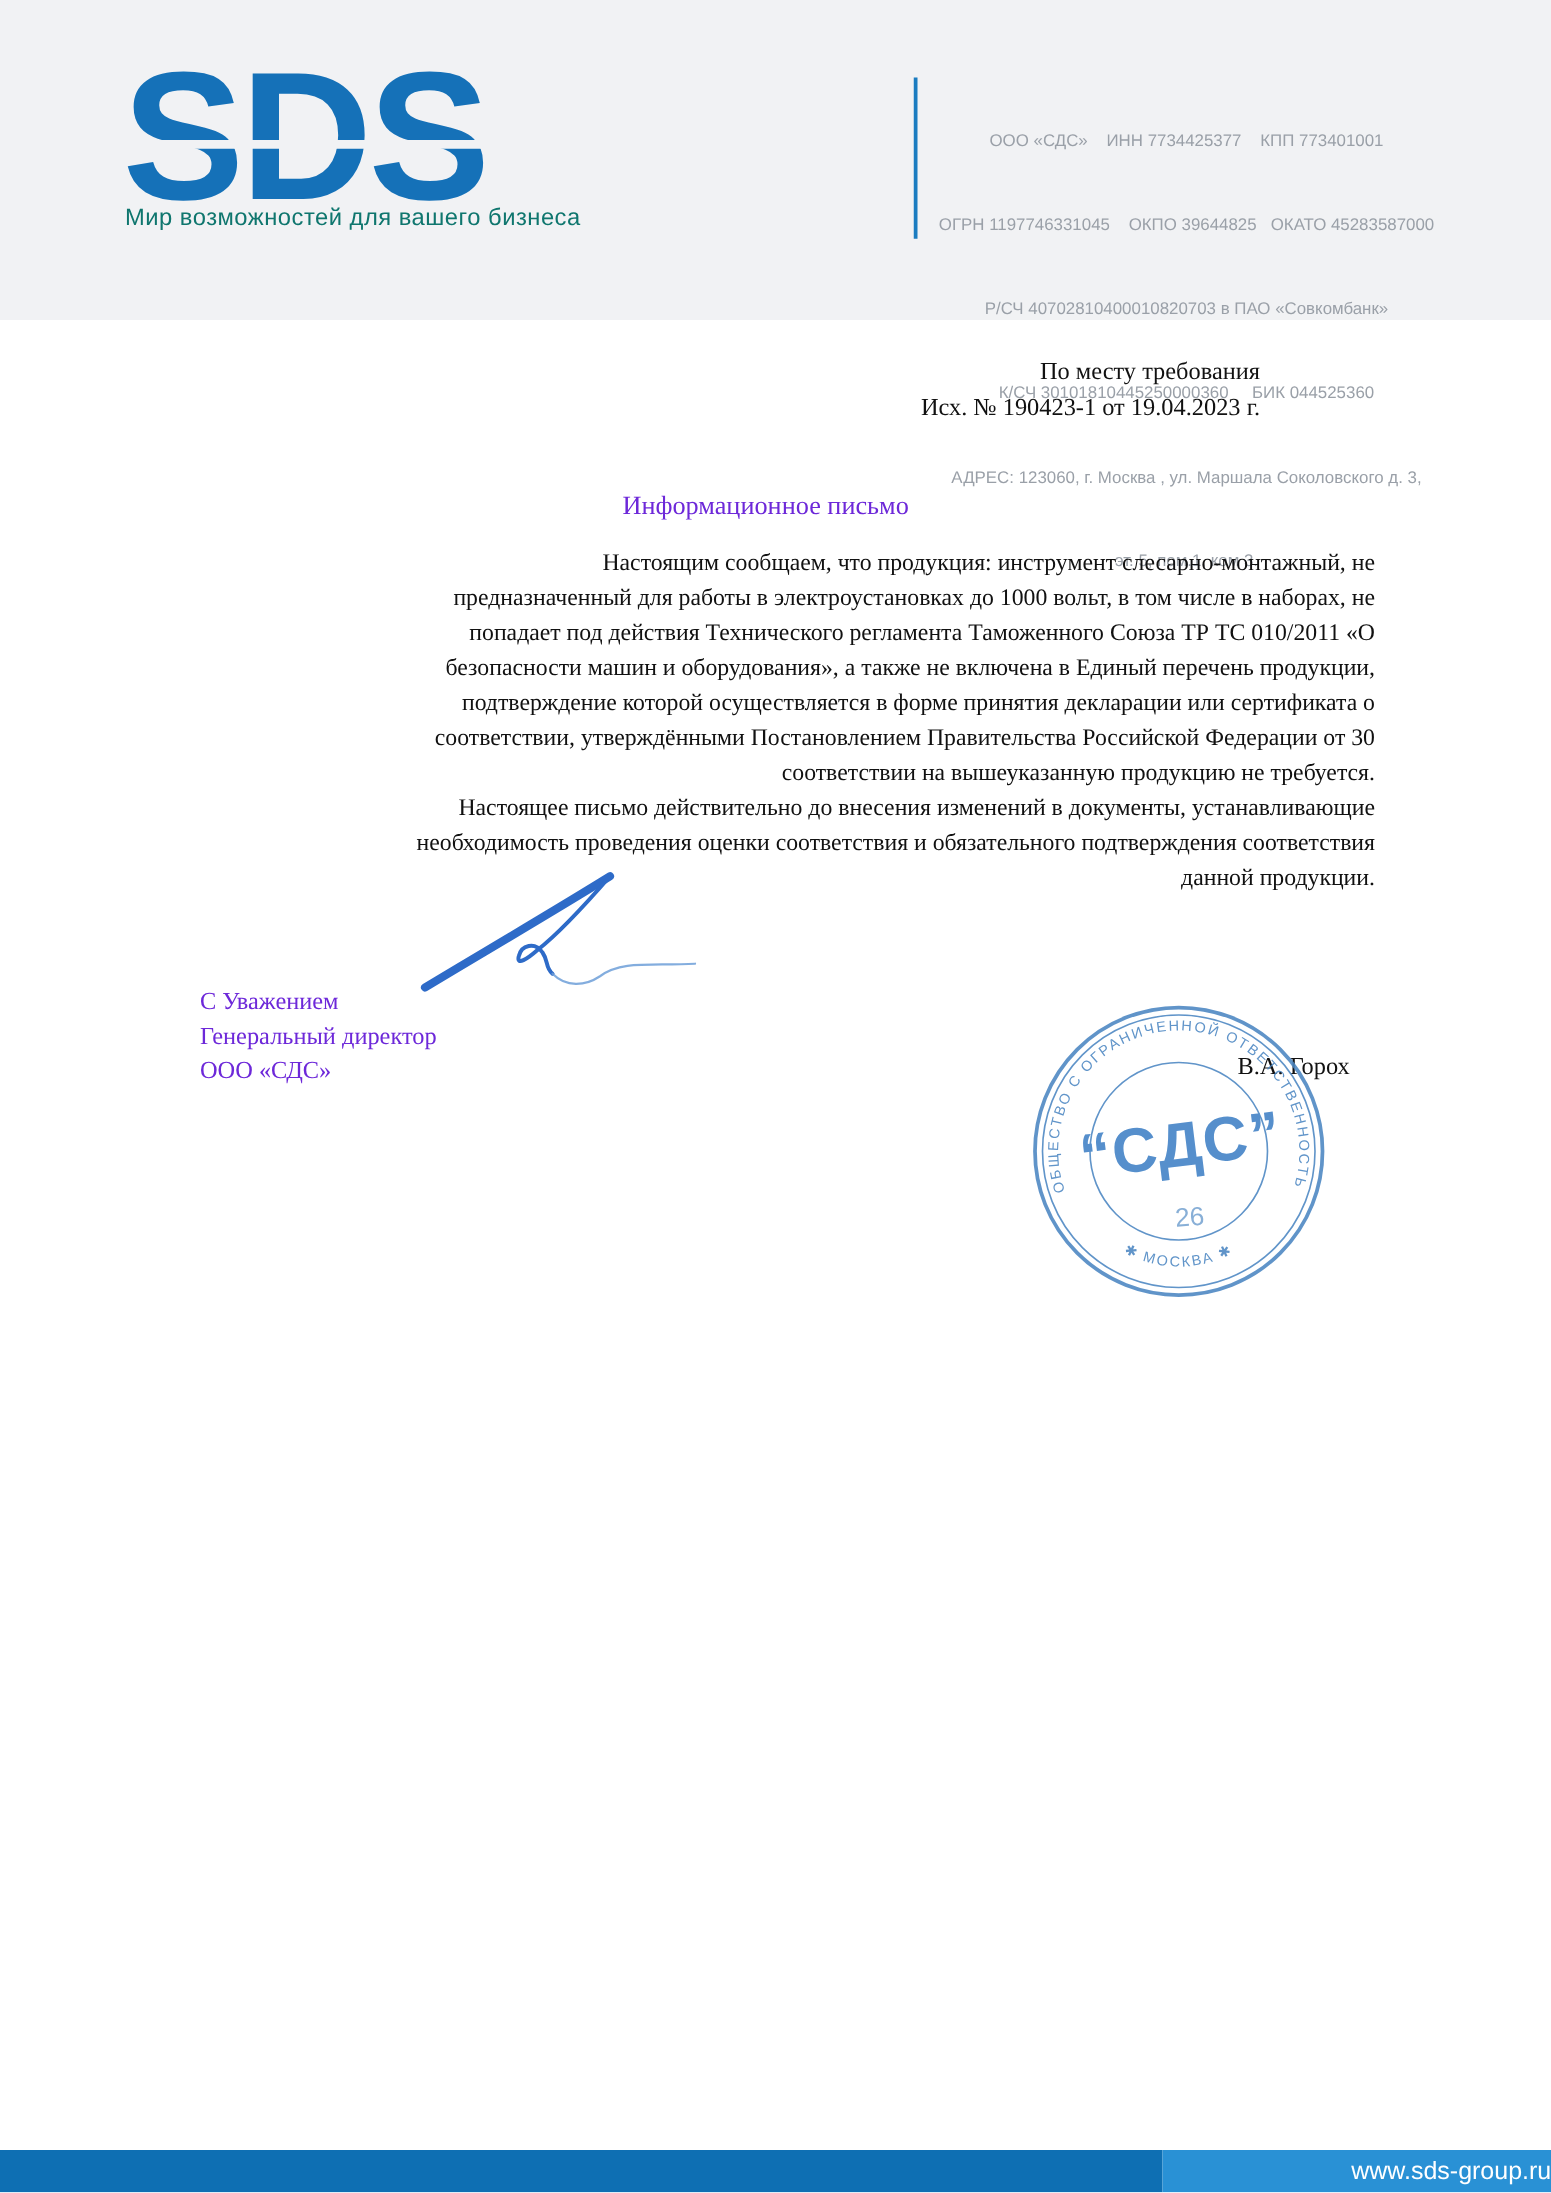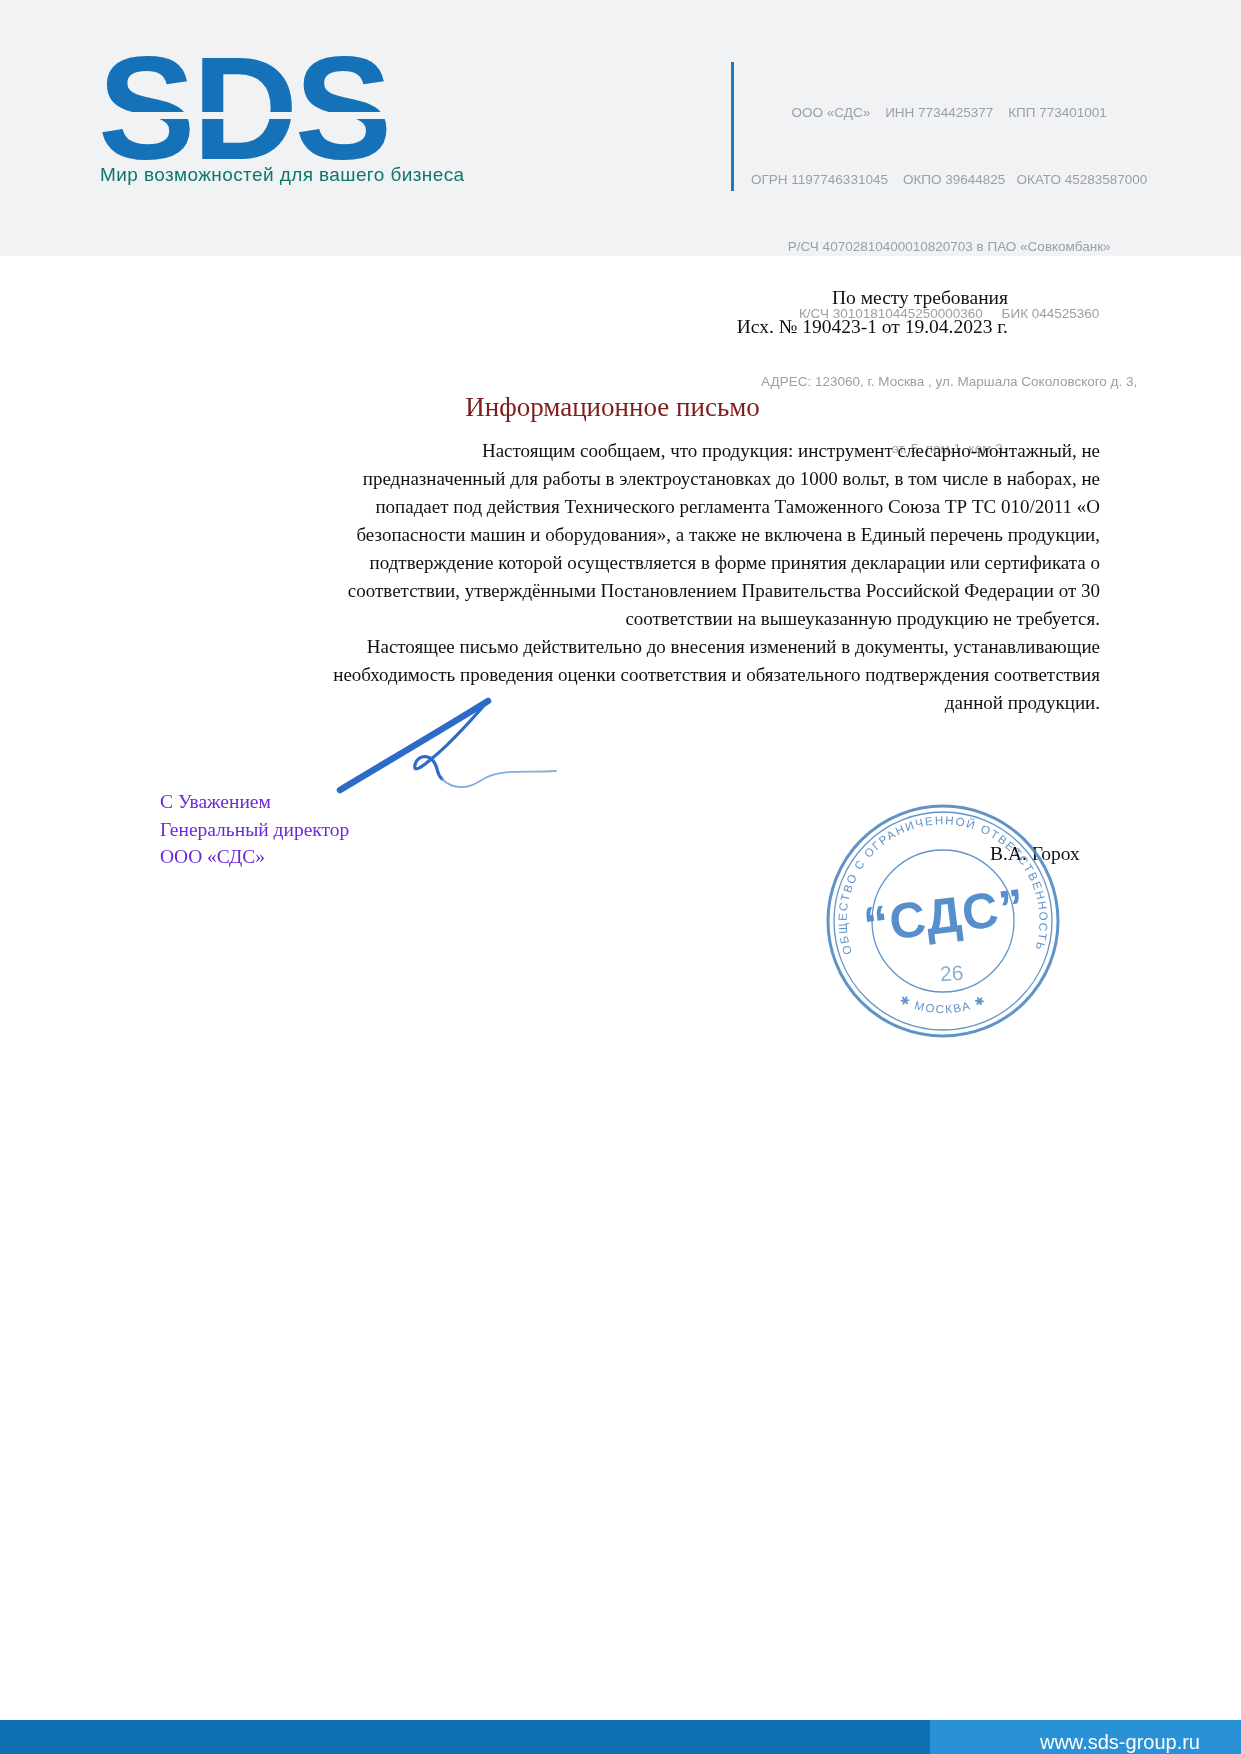--- a/index.html
+++ b/index.html
@@ -72,22 +72,22 @@
     line-height: 29px;
     color: #111;
   }
 
   
   .letter-title {
     position: absolute;
     left: 160px; top: 392px;
     width: 905px;
     text-align: center;
-    font-size: 27px;
-    color: #7f1d1d;
+    font-size: 21px;
+    color: #6d28d9;
   }
   .letter-body {
     position: absolute;
     left: 160px; top: 437px;
     width: 940px;
     font-size: 19px;
     line-height: 28px;
     color: #111;
   }
   .letter-body .line { white-space: nowrap; text-align: right; }
@@ -141,22 +141,22 @@
     opacity: 0.75;
   }
 
   
   .footer-bar { position: absolute; left: 0; top: 1720px; width: 1241px; height: 34px; }
   .footer-dark { position: absolute; left: 0; top: 0; width: 930px; height: 34px; background: #0e6fb3; }
   .footer-light {
     position: absolute; left: 930px; top: 0;
     width: 311px; height: 34px;
     background: #2991d5;
-    display: flex; align-items: flex-end; justify-content: flex-end;
-    padding-right: 41px; box-sizing: border-box;
+    display: flex; align-items: center; justify-content: flex-end;
+    box-sizing: border-box;
   }
   .footer-website {
     font-family: "Liberation Sans", sans-serif;
     font-size: 20px;
     color: #ffffff;
     white-space: nowrap;
   }
 </style>
 </head>
 <body>

